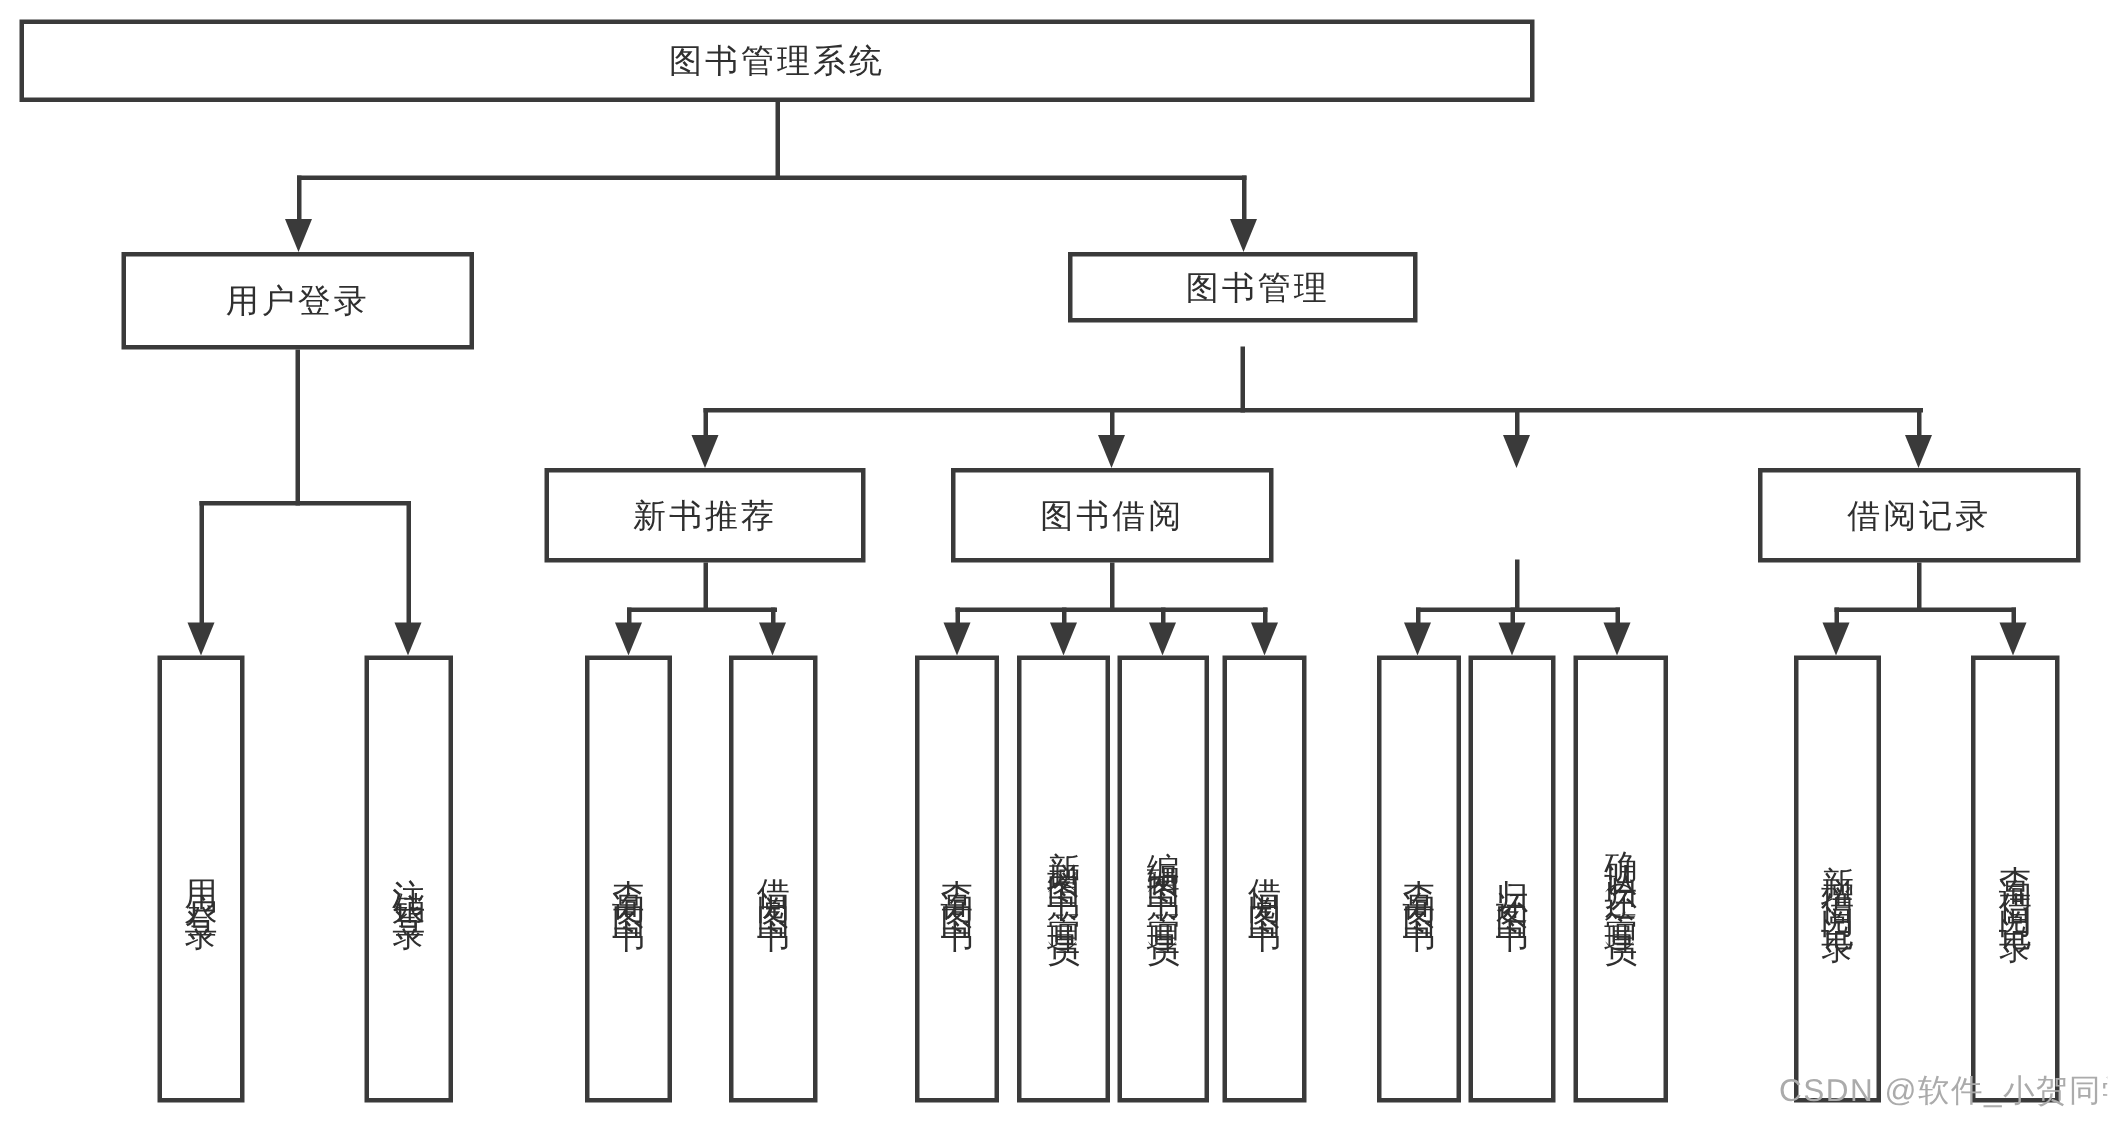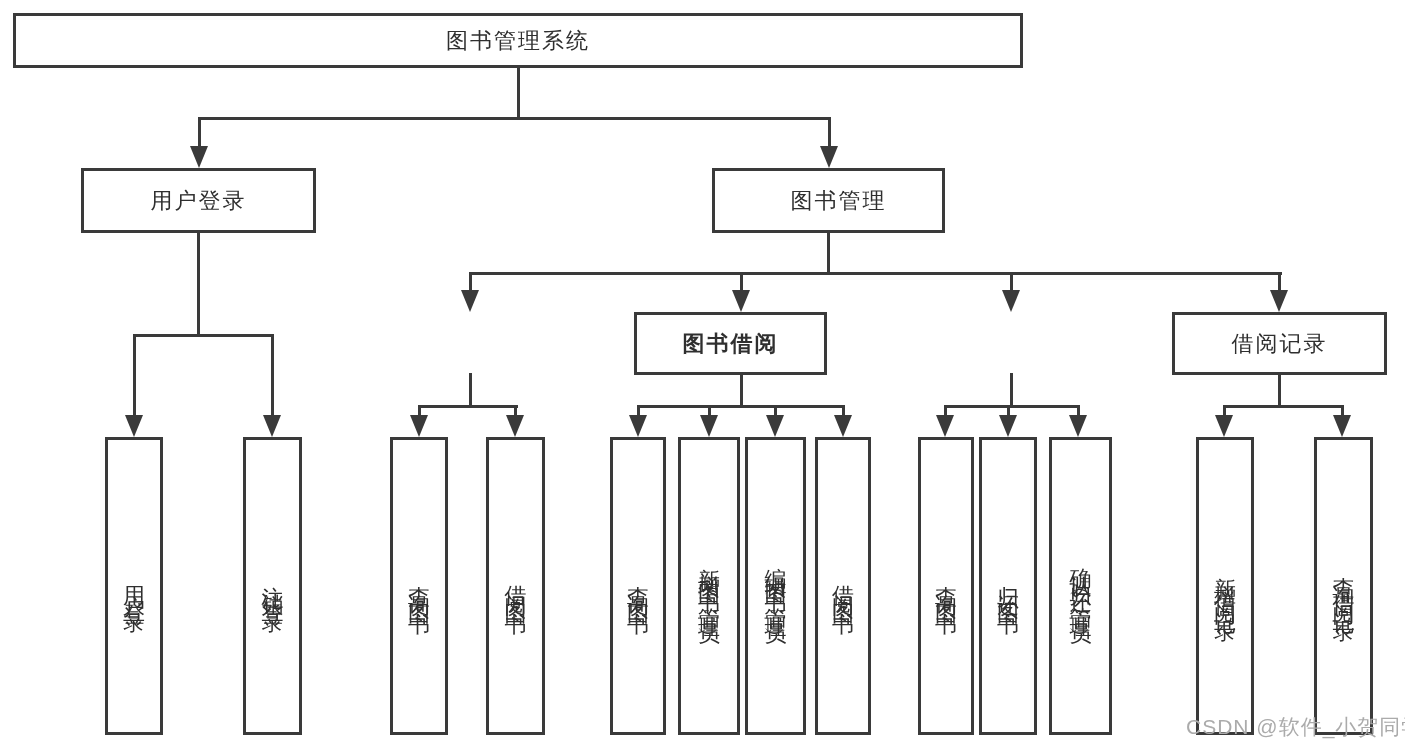--- a/index.html
+++ b/index.html
@@ -112,26 +112,29 @@
   <div class="ar" style="left:1333px;top:415px;"></div>
 
   <div class="box hbox" style="left:13px;top:13px;width:1010px;height:55px;">
     <span>图书管理系统</span>
   </div>
 
   <div class="box hbox" style="left:81px;top:168px;width:235px;height:65px;">
     <span>用户登录</span>
   </div>
 
-  <div class="box hbox" style="left:712px;top:168px;width:233px;height:65px;padding-left:20px;">
+  <div class="box hbox" style="left:712px;top:168px;width:233px;height:47px;padding-left:20px;">
     <span>图书管理</span>
   </div>
 
+  <div class="box hbox" style="left:363px;top:312px;width:214px;height:63px;">
+    <span>新书推荐</span>
+  </div>
 
-  <div class="box hbox" style="left:634px;top:312px;width:193px;height:63px;font-weight:bold;">
+  <div class="box hbox" style="left:634px;top:312px;width:215px;height:63px;">
     <span>图书借阅</span>
   </div>
 
 
   <div class="box hbox" style="left:1172px;top:312px;width:215px;height:63px;">
     <span>借阅记录</span>
   </div>
 
   <div class="box leaf" style="left:105px;top:437px;width:58px;height:298px;">
     <span class="vtext">用户登录</span>

